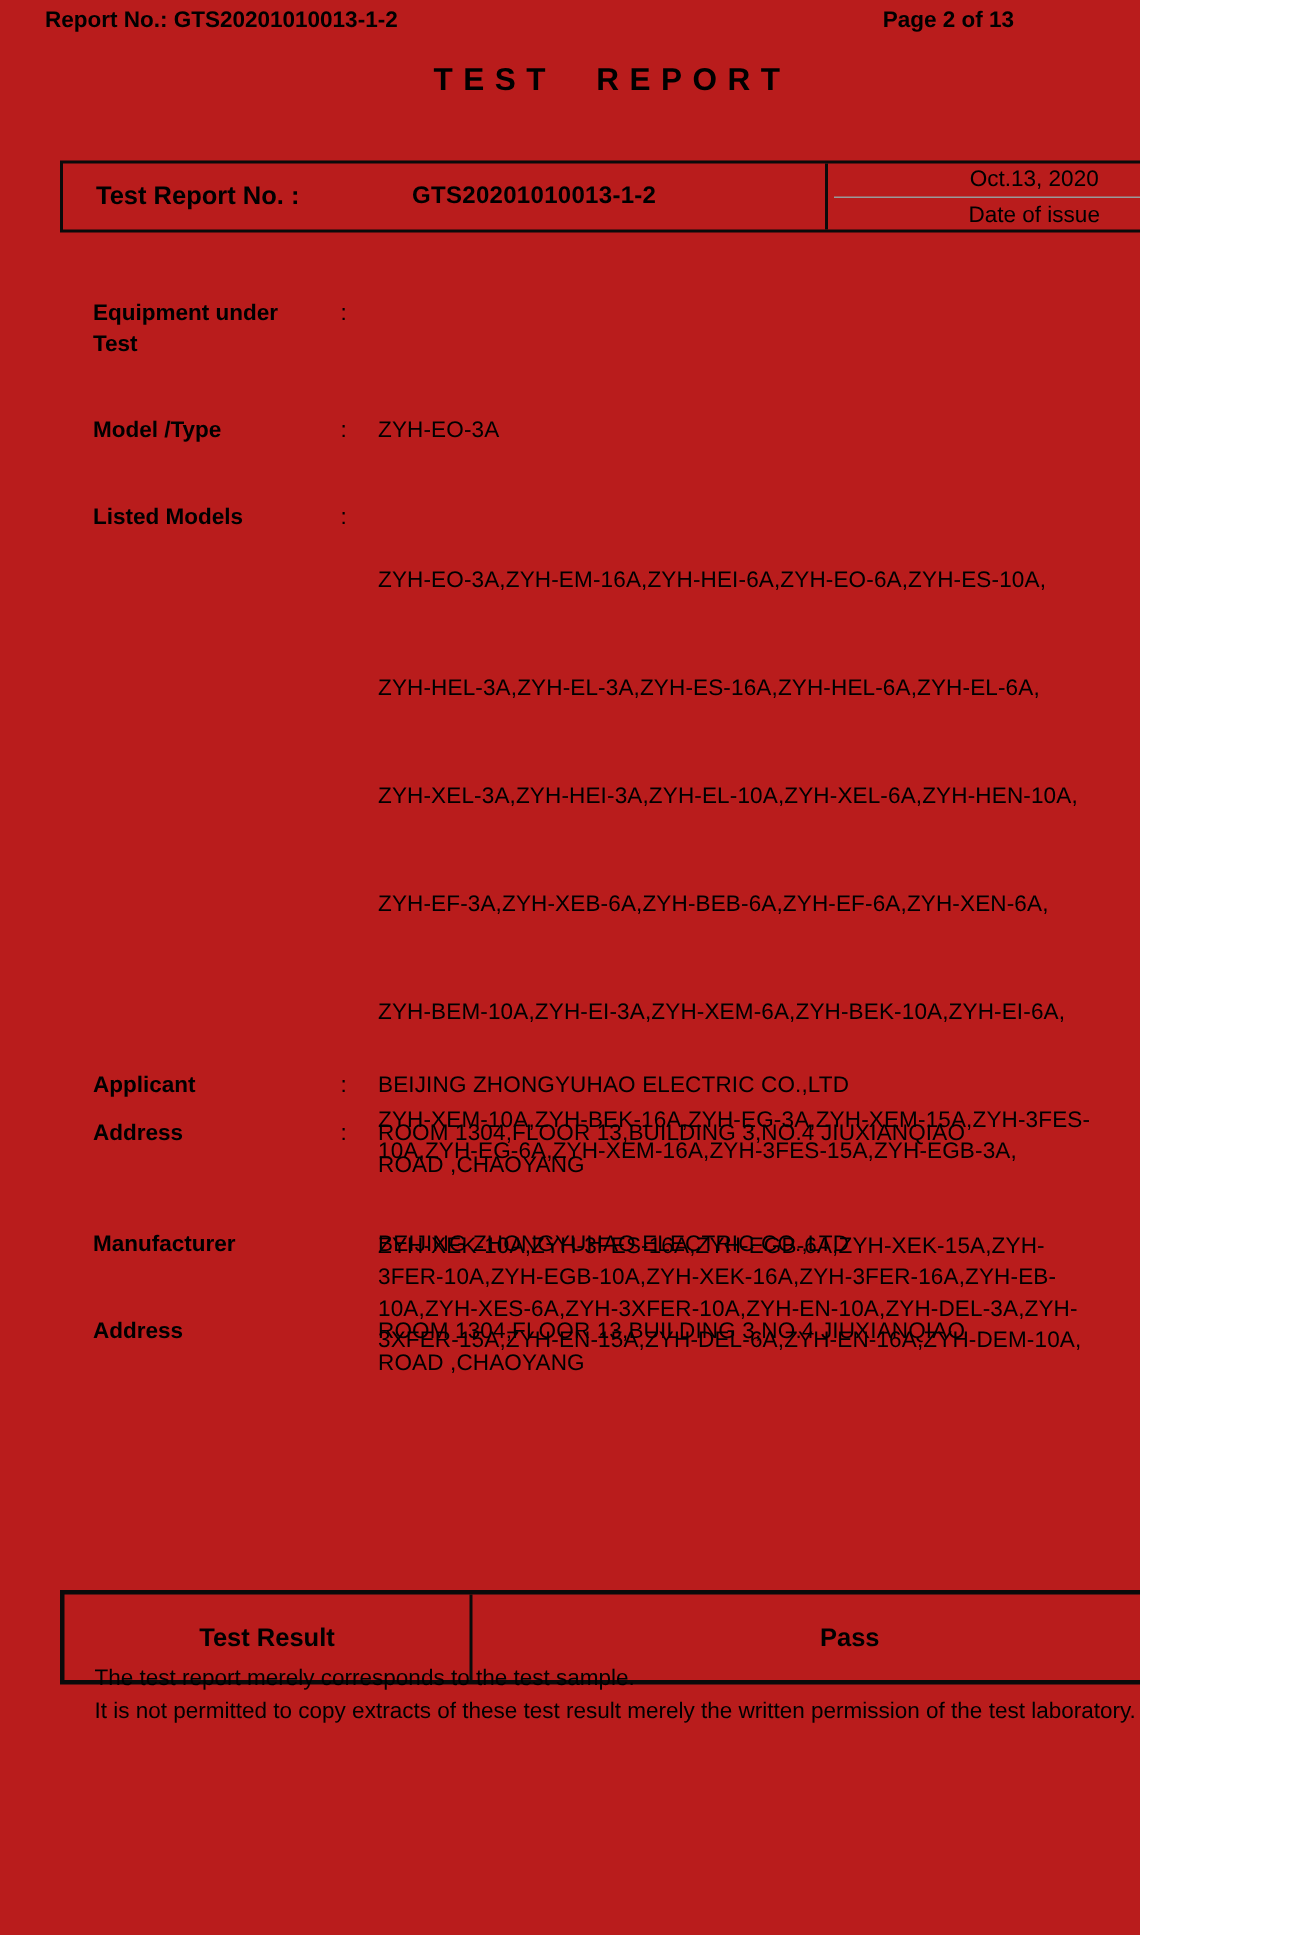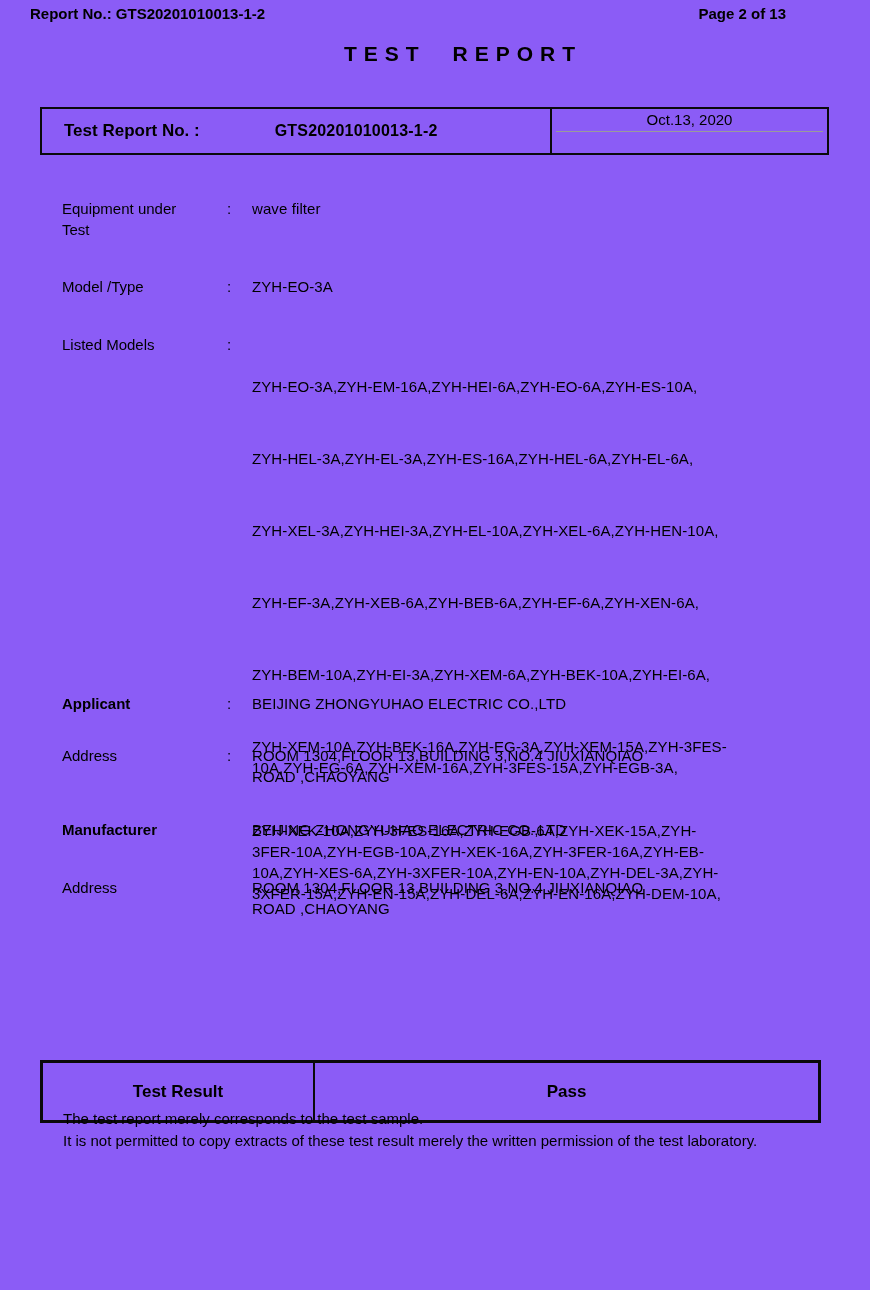--- a/index.html
+++ b/index.html
@@ -1,19 +1,19 @@
 <!DOCTYPE html>
 <html><head>
 <meta charset="utf-8">
 <style>
   html,body{margin:0;padding:0;background:#fff;}
   .page{
     position:relative;
-    width:870px;height:1290px;
-    background:#8b5cf6;
+    width:760px;height:1290px;
+    background:#b91c1c;
     color:#000;
     font-family:"Liberation Sans","DejaVu Sans",sans-serif;
     overflow:hidden;
   }
   
   .run-header{
     position:absolute;top:5px;left:30px;right:84px;
     display:flex;justify-content:space-between;
     font-size:15px;font-weight:bold;
   }
@@ -43,21 +43,21 @@
     font-size:15px;text-align:center;
   }
   .issue-date{padding:2px 0 3px;border-bottom:1px solid #9a9a9a;margin:0 4px;}
   .issue-caption{padding:3px 0 1px;}
   
   .frow{
     position:absolute;left:62px;
     display:flex;align-items:flex-start;
     font-size:15px;line-height:21px;
   }
-  .flabel{width:165px;flex:none;}
+  .flabel{width:165px;flex:none;font-weight:bold;}
   .flabel .inner{max-width:145px;}
   .flabel.bold{font-weight:bold;}
   .fcolon{width:25px;flex:none;}
   .fvalue{width:558px;white-space:pre-wrap;letter-spacing:.1px;}
   .fvalue p{margin:0 0 9px 0;}
   .fvalue p.tight1{margin-bottom:0;}
   .fvalue p.tight2{margin-bottom:0;}
   
   .result-table{
     position:absolute;top:1060px;left:40px;width:775px;height:57px;
@@ -94,29 +94,29 @@
 
   <div class="title">TEST REPORT</div>
 
   <div class="report-table">
     <div class="cell-left">
       <span class="report-no-label">Test Report No. :</span>
       <span class="report-no-value">GTS20201010013-1-2</span>
     </div>
     <div class="cell-right">
       <div class="issue-date">Oct.13, 2020</div>
+      <div class="issue-caption">Date of issue</div>
     </div>
   </div>
 
   <div class="frow" style="top:198px">
     <div class="flabel">
         <div class="inner">Equipment under Test</div>
       </div>
     <div class="fcolon">:</div>
-    <div class="fvalue">wave filter</div>
   </div>
 
   <div class="frow" style="top:276px">
     <div class="flabel">
         <div class="inner">Model /Type</div>
       </div>
     <div class="fcolon">:</div>
     <div class="fvalue">ZYH-EO-3A</div>
   </div>
 
@@ -133,21 +133,21 @@
       <p>ZYH-BEM-10A,ZYH-EI-3A,ZYH-XEM-6A,ZYH-BEK-10A,ZYH-EI-6A,</p>
       <p class="tight1">ZYH-XEM-10A,ZYH-BEK-16A,ZYH-EG-3A,ZYH-XEM-15A,ZYH-3FES-
 10A,ZYH-EG-6A,ZYH-XEM-16A,ZYH-3FES-15A,ZYH-EGB-3A,</p>
       <p class="tight2">ZYH-XEK-10A,ZYH-3FES-16A,ZYH-EGB-6A,ZYH-XEK-15A,ZYH-
 3FER-10A,ZYH-EGB-10A,ZYH-XEK-16A,ZYH-3FER-16A,ZYH-EB-
 10A,ZYH-XES-6A,ZYH-3XFER-10A,ZYH-EN-10A,ZYH-DEL-3A,ZYH-
 3XFER-15A,ZYH-EN-15A,ZYH-DEL-6A,ZYH-EN-16A,ZYH-DEM-10A,</p>
     </div>
   </div>
 
-  <div class="frow" style="top:693px">
+  <div class="frow" style="top:713px">
     <div class="flabel bold">
         <div class="inner">Applicant</div>
       </div>
     <div class="fcolon">:</div>
     <div class="fvalue">BEIJING ZHONGYUHAO ELECTRIC CO.,LTD</div>
   </div>
 
   <div class="frow" style="top:745px">
     <div class="flabel">
         <div class="inner">Address</div>

